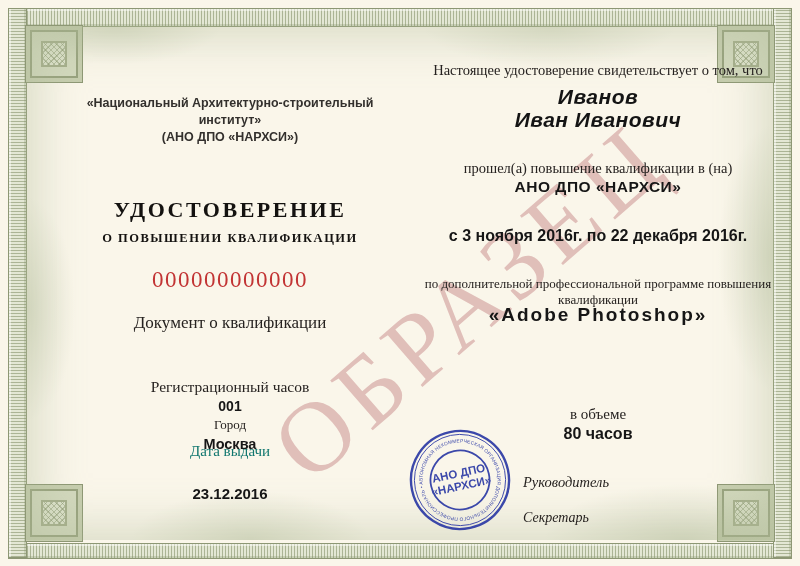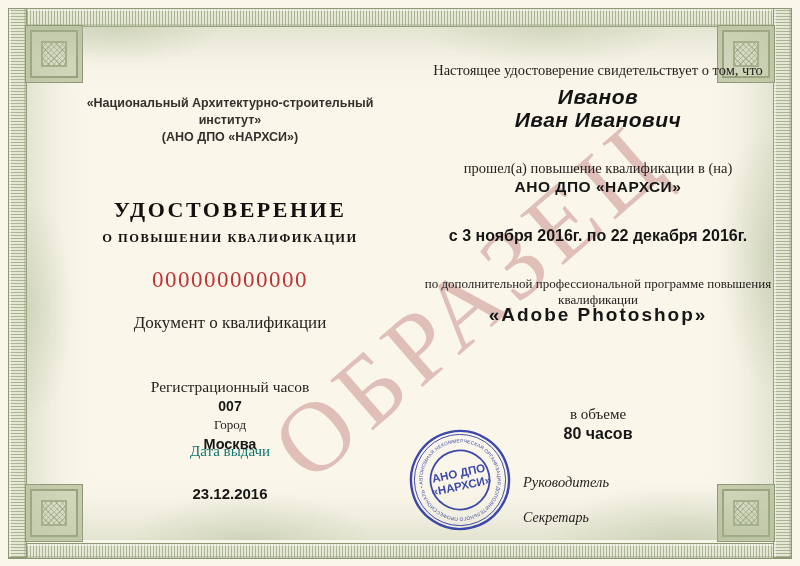--- a/index.html
+++ b/index.html
@@ -100,21 +100,21 @@
     <div>«Национальный Архитектурно-строительный институт»</div>
     <div>(АНО ДПО «НАРХСИ»)</div>
   </div>
 
   <div class="t colL title serif bold">УДОСТОВЕРЕНИЕ</div>
   <div class="t colL subtitle serif bold">О ПОВЫШЕНИИ КВАЛИФИКАЦИИ</div>
   <div class="t colL serial serif">000000000000</div>
   <div class="t colL dockind serif">Документ о квалификации</div>
 
   <div class="t colL reglabel serif">Регистрационный часов</div>
-  <div class="t colL regnum sans bold">007</div>
+  <div class="t colL regnum sans bold">001</div>
   <div class="t colL citylabel serif">Город</div>
   <div class="t colL cityval sans bold">Москва</div>
   <div class="t colL datelabel serif">Дата выдачи</div>
   <div class="t colL dateval sans bold">23.12.2016</div>
 
   <div class="t colR statement serif">Настоящее удостоверение свидетельствует о том, что</div>
   <div class="t colR holder sans bold">
     <div>Иванов</div>
     <div>Иван Иванович</div>
   </div>

